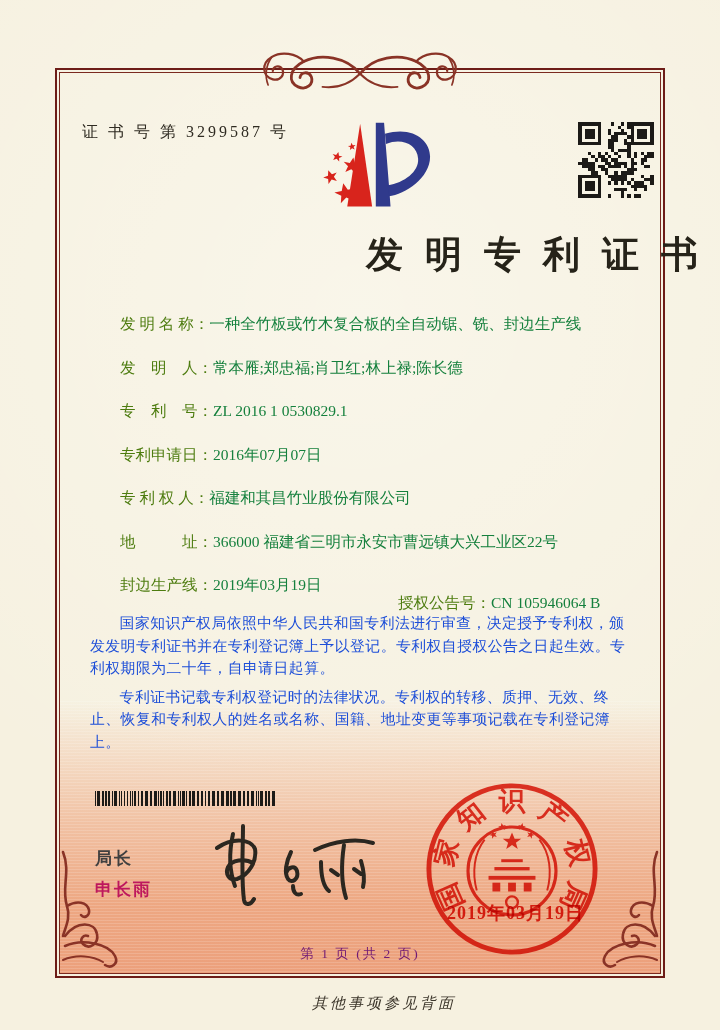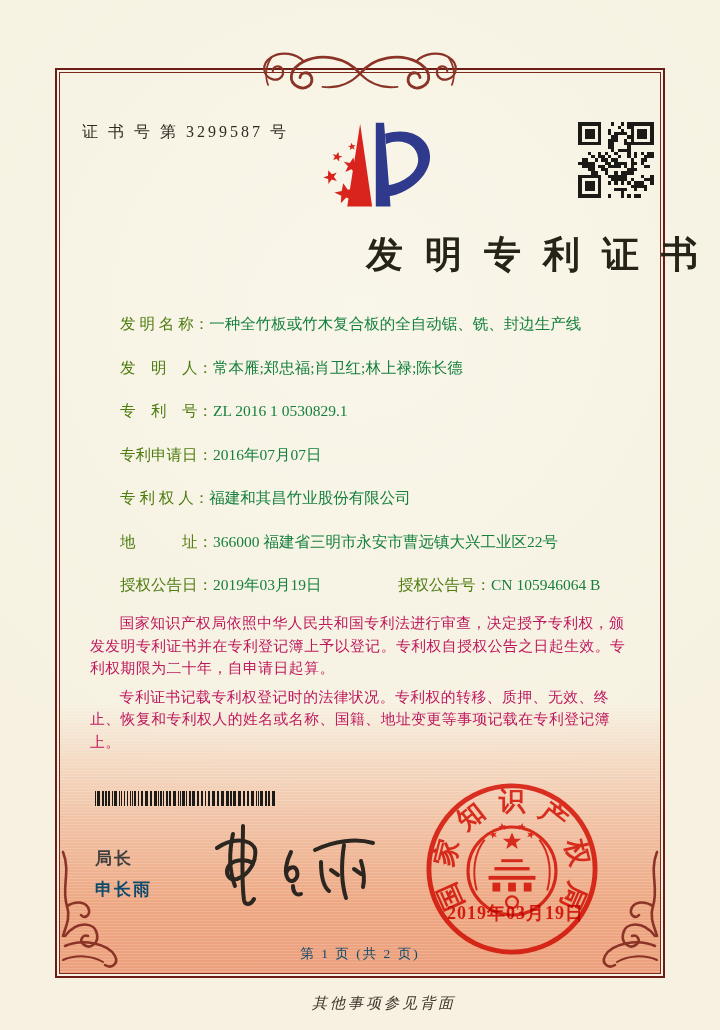--- a/index.html
+++ b/index.html
@@ -35,35 +35,35 @@
   .qr{position:absolute;left:575px;top:119px;width:82px;height:82px;}
   .title{
     position:absolute;left:0;right:0;top:230px;text-align:right;
     font-size:37px;font-weight:700;letter-spacing:22px;text-indent:22px;color:#262319;
   }
   
   .fields{position:absolute;left:92px;top:314px;width:540px;}
   .field-row{position:relative;height:43.5px;font-size:15.5px;white-space:nowrap;}
   .field-label{display:inline-block;color:#4d7c0f;margin-left:28px;}
   .field-value{color:#15803d;margin-top:17px;}
-  .pair-b{position:absolute;left:278px;top:0;}
-  
-  .paras{position:absolute;left:90px;top:612px;width:540px;font-size:14.8px;line-height:22.6px;color:#be185d;}
+  .pair-b{position:absolute;left:278px;top:18px;}
+  
+  .paras{position:absolute;left:90px;top:612px;width:540px;font-size:14.8px;line-height:22.6px;color:#1d4ed8;}
   .paras p{margin:0 0 6px 0;text-indent:2em;letter-spacing:.5px;}
   
   .barcode{position:absolute;left:95px;top:791px;}
   .director-title{position:absolute;left:95px;top:847px;font-size:17px;font-weight:700;
     font-family:"Liberation Sans","DejaVu Sans",sans-serif;color:#404040;letter-spacing:2px;}
   .director-name{position:absolute;left:95px;top:878px;font-size:17px;font-weight:700;
-    font-family:"Liberation Sans","DejaVu Sans",sans-serif;color:#0c4a6e;letter-spacing:2px;text-align:center;}
+    font-family:"Liberation Sans","DejaVu Sans",sans-serif;color:#be185d;letter-spacing:2px;text-align:center;}
   .signature{position:absolute;left:203px;top:820px;}
   .seal{position:absolute;left:424px;top:781px;width:176px;height:176px;opacity:.93;mix-blend-mode:multiply;}
   .seal-date{position:absolute;left:447px;top:901px;font-size:18px;font-weight:700;color:#e22a1c;
     letter-spacing:1px;mix-blend-mode:multiply;}
-  .page-footer{position:absolute;left:0;right:0;top:945px;text-align:center;font-size:13.5px;color:#0c4a6e;letter-spacing:2px;}
+  .page-footer{position:absolute;left:0;right:0;top:945px;text-align:center;font-size:13.5px;color:#701a75;letter-spacing:2px;}
   .back-note{position:absolute;left:0;right:0;top:994px;text-align:center;font-size:15px;color:#3b352a;
     letter-spacing:3px;font-style:italic;margin-left:48px;}
 </style>
 </head>
 <body>
 
 <div class="paper-tint"></div>
 
 <div class="cert-no">证 书 号 第 3299587 号</div>
 
@@ -309,21 +309,21 @@
   <div class="field-row">
     <span class="field-label">专利申请日：</span><span class="field-value">2016年07月07日</span>
   </div>
   <div class="field-row">
     <span class="field-label">专 利 权 人：</span><span class="field-value">福建和其昌竹业股份有限公司</span>
   </div>
   <div class="field-row">
     <span class="field-label">地　　　址：</span><span class="field-value">366000 福建省三明市永安市曹远镇大兴工业区22号</span>
   </div>
   <div class="field-row">
-    <span><span class="field-label">授权公告日：</span><span class="field-value">2019年03月19日</span></span>
+    <span><span class="field-label">封边生产线：</span><span class="field-value">2019年03月19日</span></span>
     <span class="pair-b"><span class="field-label">授权公告号：</span><span class="field-value">CN 105946064 B</span></span>
   </div>
 </div>
 
 <div class="paras">
   <p>国家知识产权局依照中华人民共和国专利法进行审查，决定授予专利权，颁发发明专利证书并在专利登记簿上予以登记。专利权自授权公告之日起生效。专利权期限为二十年，自申请日起算。</p>
   <p>专利证书记载专利权登记时的法律状况。专利权的转移、质押、无效、终止、恢复和专利权人的姓名或名称、国籍、地址变更等事项记载在专利登记簿上。</p>
 </div>
 
 <div class="barcode">

